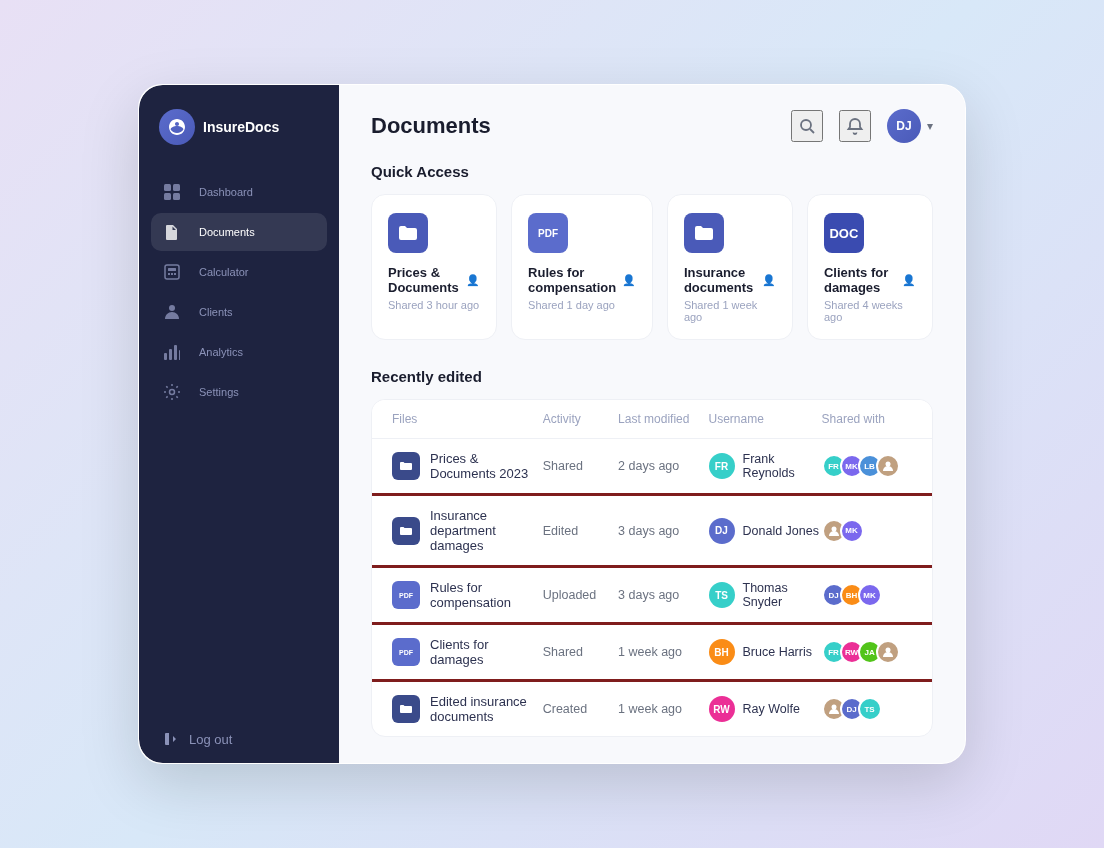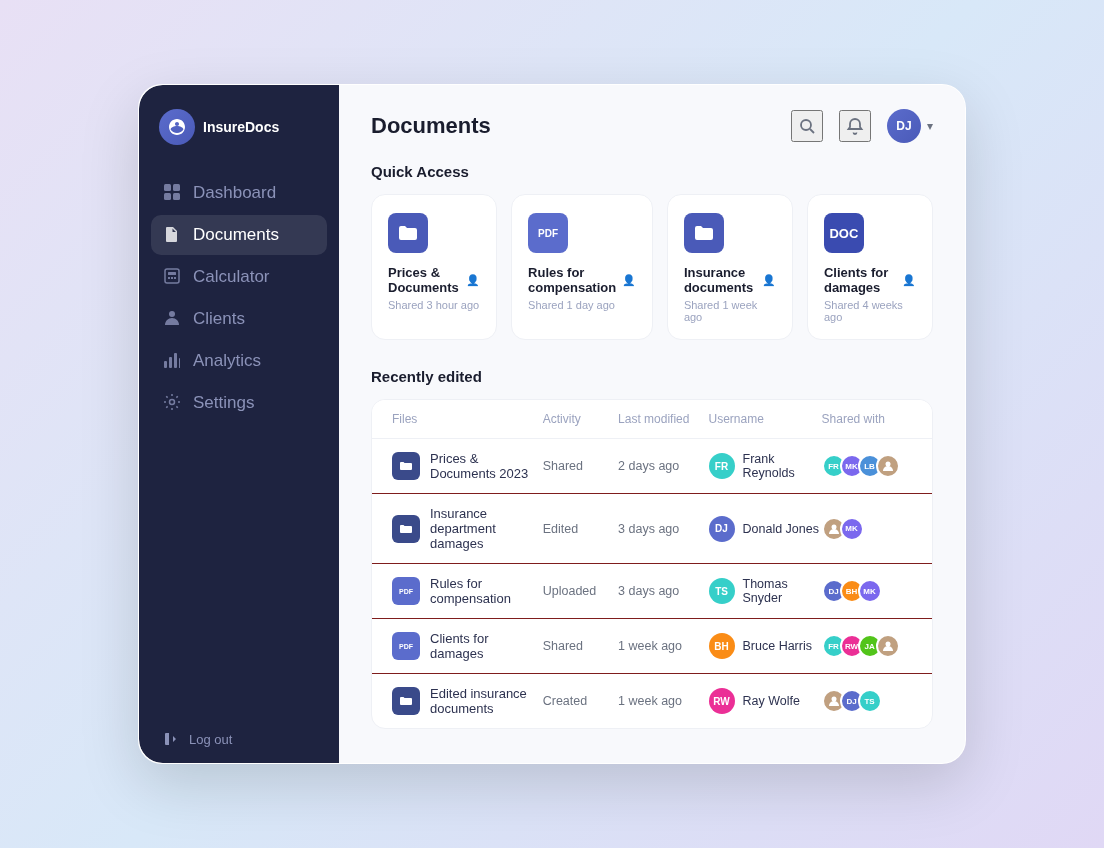--- a/index.html
+++ b/index.html
@@ -56,26 +56,26 @@
     }
     .sidebar-nav {
       flex: 1;
       display: flex;
       flex-direction: column;
       gap: 2px;
       padding: 0 12px;
     }
     .nav-item {
       display: flex;
-      align-items: flex-start;
-      gap: 12px;
+      align-items: center;
+      gap: 18px;
       padding: 10px 12px;
       border-radius: 10px;
       color: #8b92b8;
-      font-size: 17px;
+      font-size: 11px;
       cursor: pointer;
       transition: background 0.2s;
     }
     .nav-item.active {
       background: rgba(255,255,255,0.1);
       color: white;
     }
     .nav-icon {
       width: 18px;
       height: 18px;
@@ -218,21 +218,21 @@
     .table-header-cell {
       font-size: 12px;
       color: #9ba3bf;
       font-weight: 500;
     }
     .table-row {
       display: grid;
       grid-template-columns: 2fr 1fr 1.2fr 1.5fr 1.2fr;
       padding: 12px 20px;
       align-items: center;
-      border-bottom: 1px solid #7f1d1d;
+      border-bottom: 3px solid #7f1d1d;
       transition: background 0.15s;
       cursor: pointer;
     }
     .table-row:last-child { border-bottom: none; }
     .file-cell {
       display: flex;
       align-items: center;
       gap: 10px;
     }
     .file-icon {

